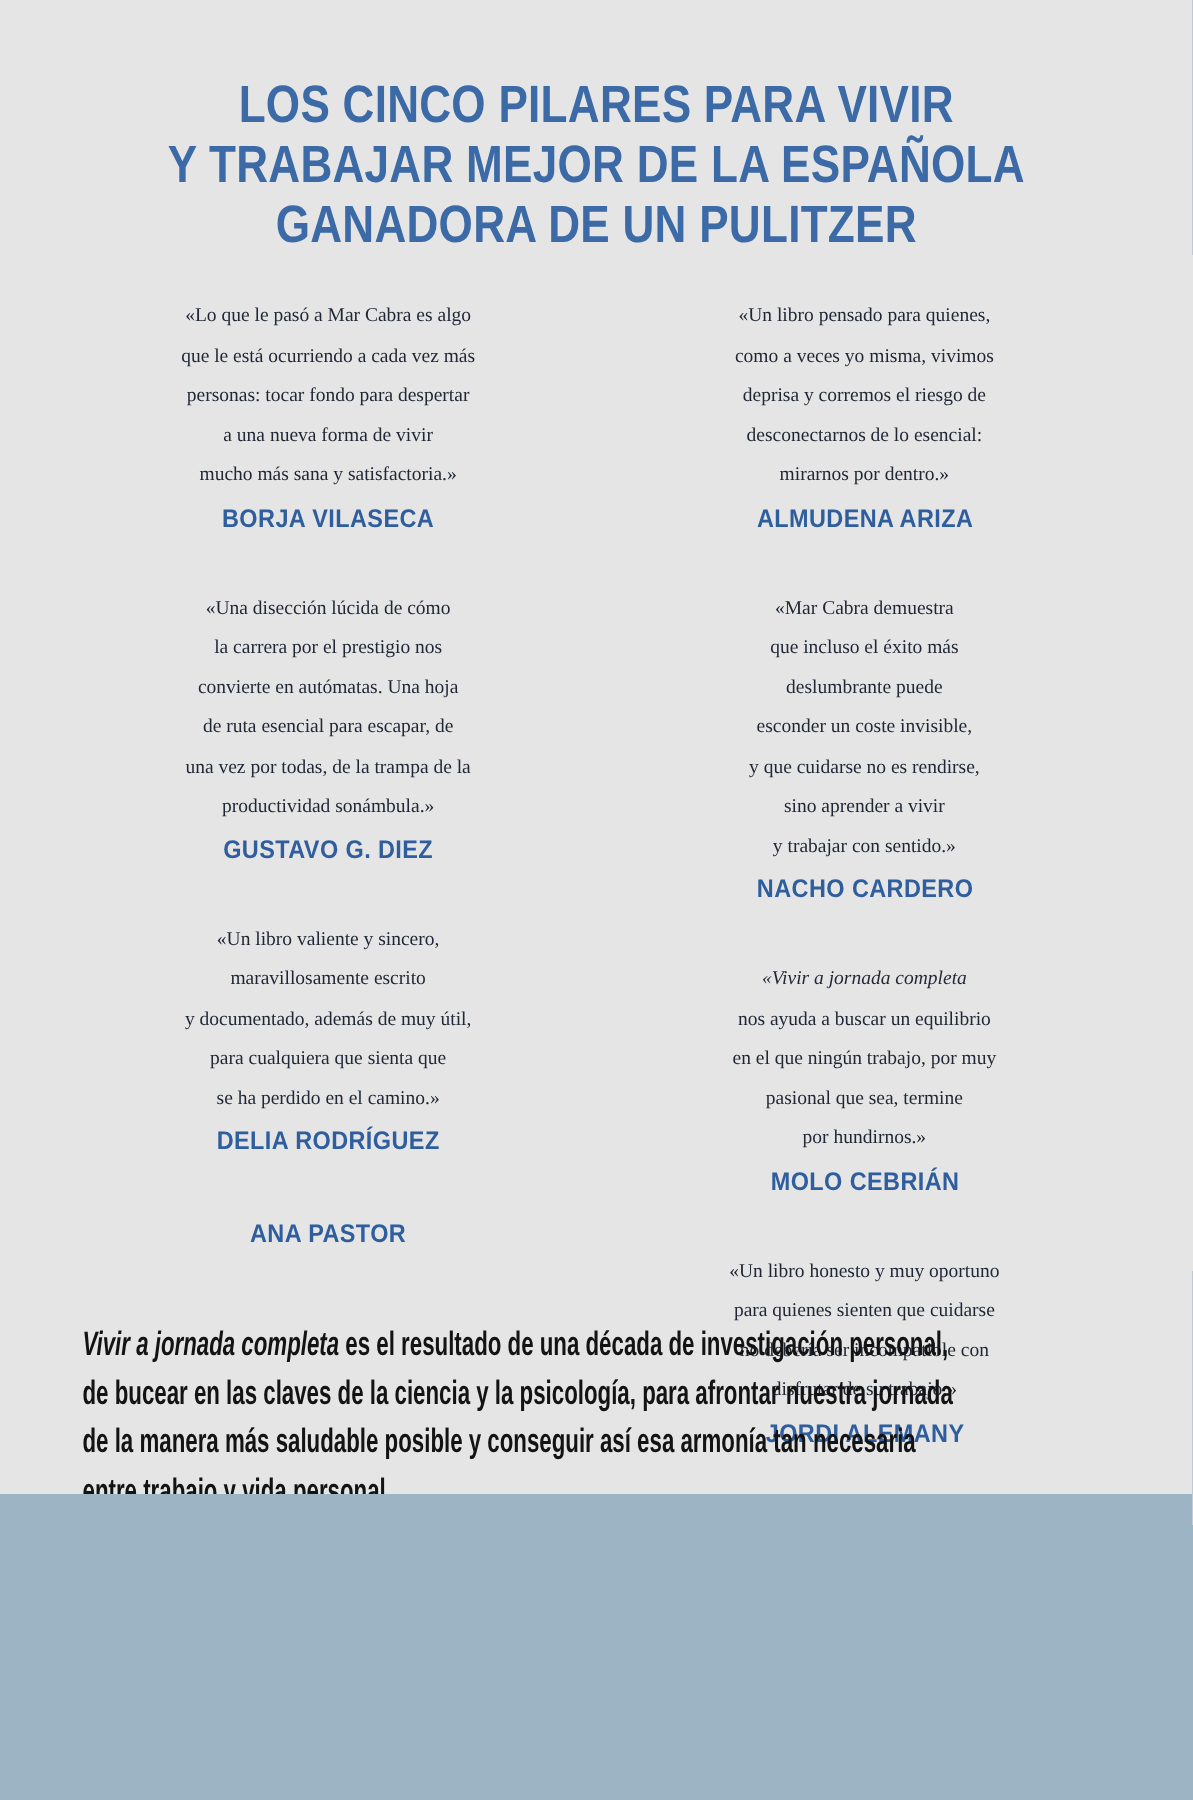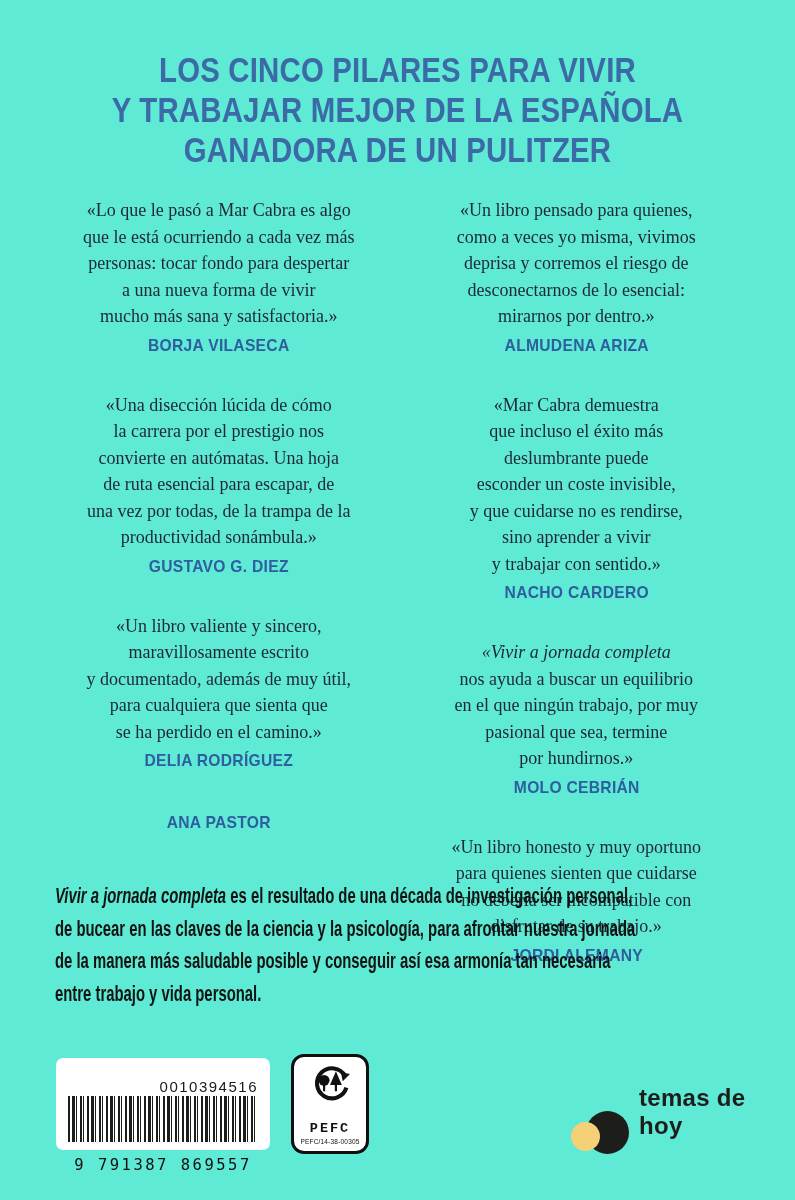--- a/index.html
+++ b/index.html
@@ -1,22 +1,22 @@
 <!DOCTYPE html>
 <html><head>
 <meta charset="utf-8">
 <style>
   * { margin: 0; padding: 0; box-sizing: border-box; }
   html, body { background: #9db4c4; }
   .cover {
     position: relative;
     width: 795px;
-    height: 1200px;
+    height: 996px;
     margin: 0 auto;
-    background: #5eead4;
+    background: #e5e5e5;
     overflow: hidden;
     font-family: "Liberation Sans", sans-serif;
   }
   .headline {
     position: absolute;
     top: 50px;
     left: 0;
     width: 795px;
     text-align: center;
     font-family: "Liberation Sans", sans-serif;
@@ -34,21 +34,21 @@
     top: 197px;
     left: 48px;
     width: 699px;
     display: flex;
     gap: 16px;
   }
   .qcol { flex: 1 1 0; display: flex; flex-direction: column; }
   .quote { margin-bottom: 34px; text-align: center; }
   .qtext {
     font-family: "Liberation Serif", serif;
-    font-size: 18px;
+    font-size: 13px;
     line-height: 26.5px;
     color: #1f2735;
     white-space: pre-line;
   }
   .qtext em { font-style: italic; }
   .qauthor {
     margin-top: 4px;
     font-family: "Liberation Sans", sans-serif;
     font-weight: bold;
     font-size: 17px;

